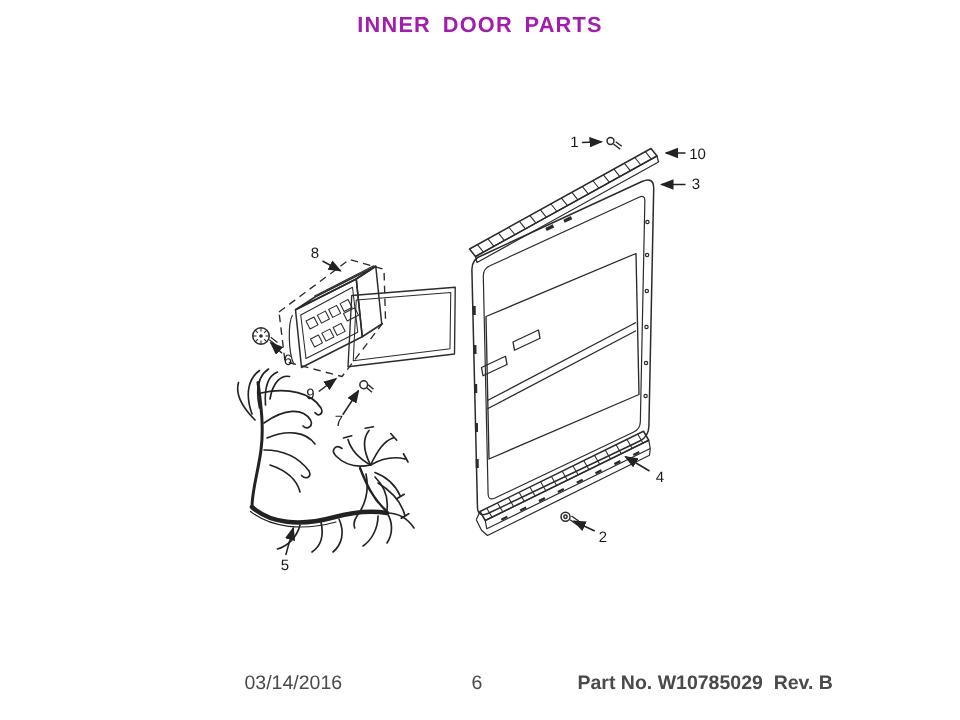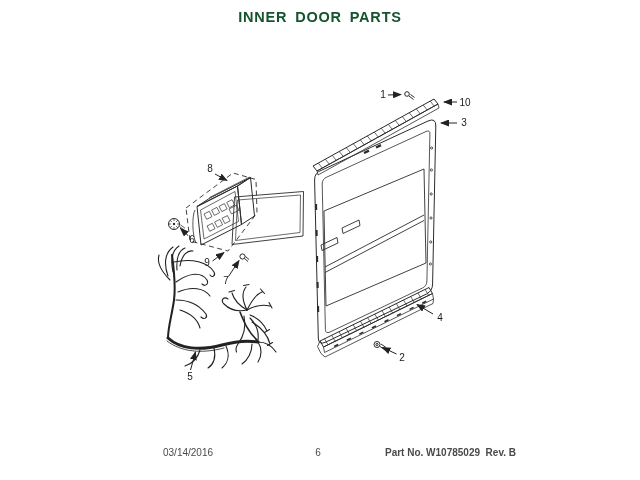--- a/index.html
+++ b/index.html
@@ -2,26 +2,26 @@
 <html><head>
 <meta charset="utf-8">
 <style>
   html,body{margin:0;padding:0;}
   body{
     width:640px;height:480px;position:relative;overflow:hidden;
     background:#ffffff;font-family:"Liberation Sans", sans-serif;
   }
   .page-title{
     position:absolute;top:9px;left:0;width:640px;text-align:center;
-    font-size:14.5px;font-weight:bold;letter-spacing:.8px;color:#14532d;
+    font-size:14.5px;font-weight:bold;letter-spacing:.8px;color:#a21caf;
     word-spacing:3px;
   }
   .diagram-svg{position:absolute;top:0;left:0;}
   .footer{position:absolute;top:445px;left:0;width:631px;height:14px;
-    font-size:10px;color:#4a4a4a;}
+    font-size:13px;color:#4a4a4a;}
   .footer .date{position:absolute;left:163px;top:2px;}
   .footer .pageno{position:absolute;left:306px;top:2px;width:24px;text-align:center;}
   .footer .partno{position:absolute;left:385px;top:2px;white-space:pre;font-weight:bold;}
   svg text{font-family:"Liberation Sans", sans-serif;font-size:10px;fill:#1a1a1a;}
 </style>
 </head>
 <body>
 
 <div class="page-title">INNER DOOR PARTS</div>
 

